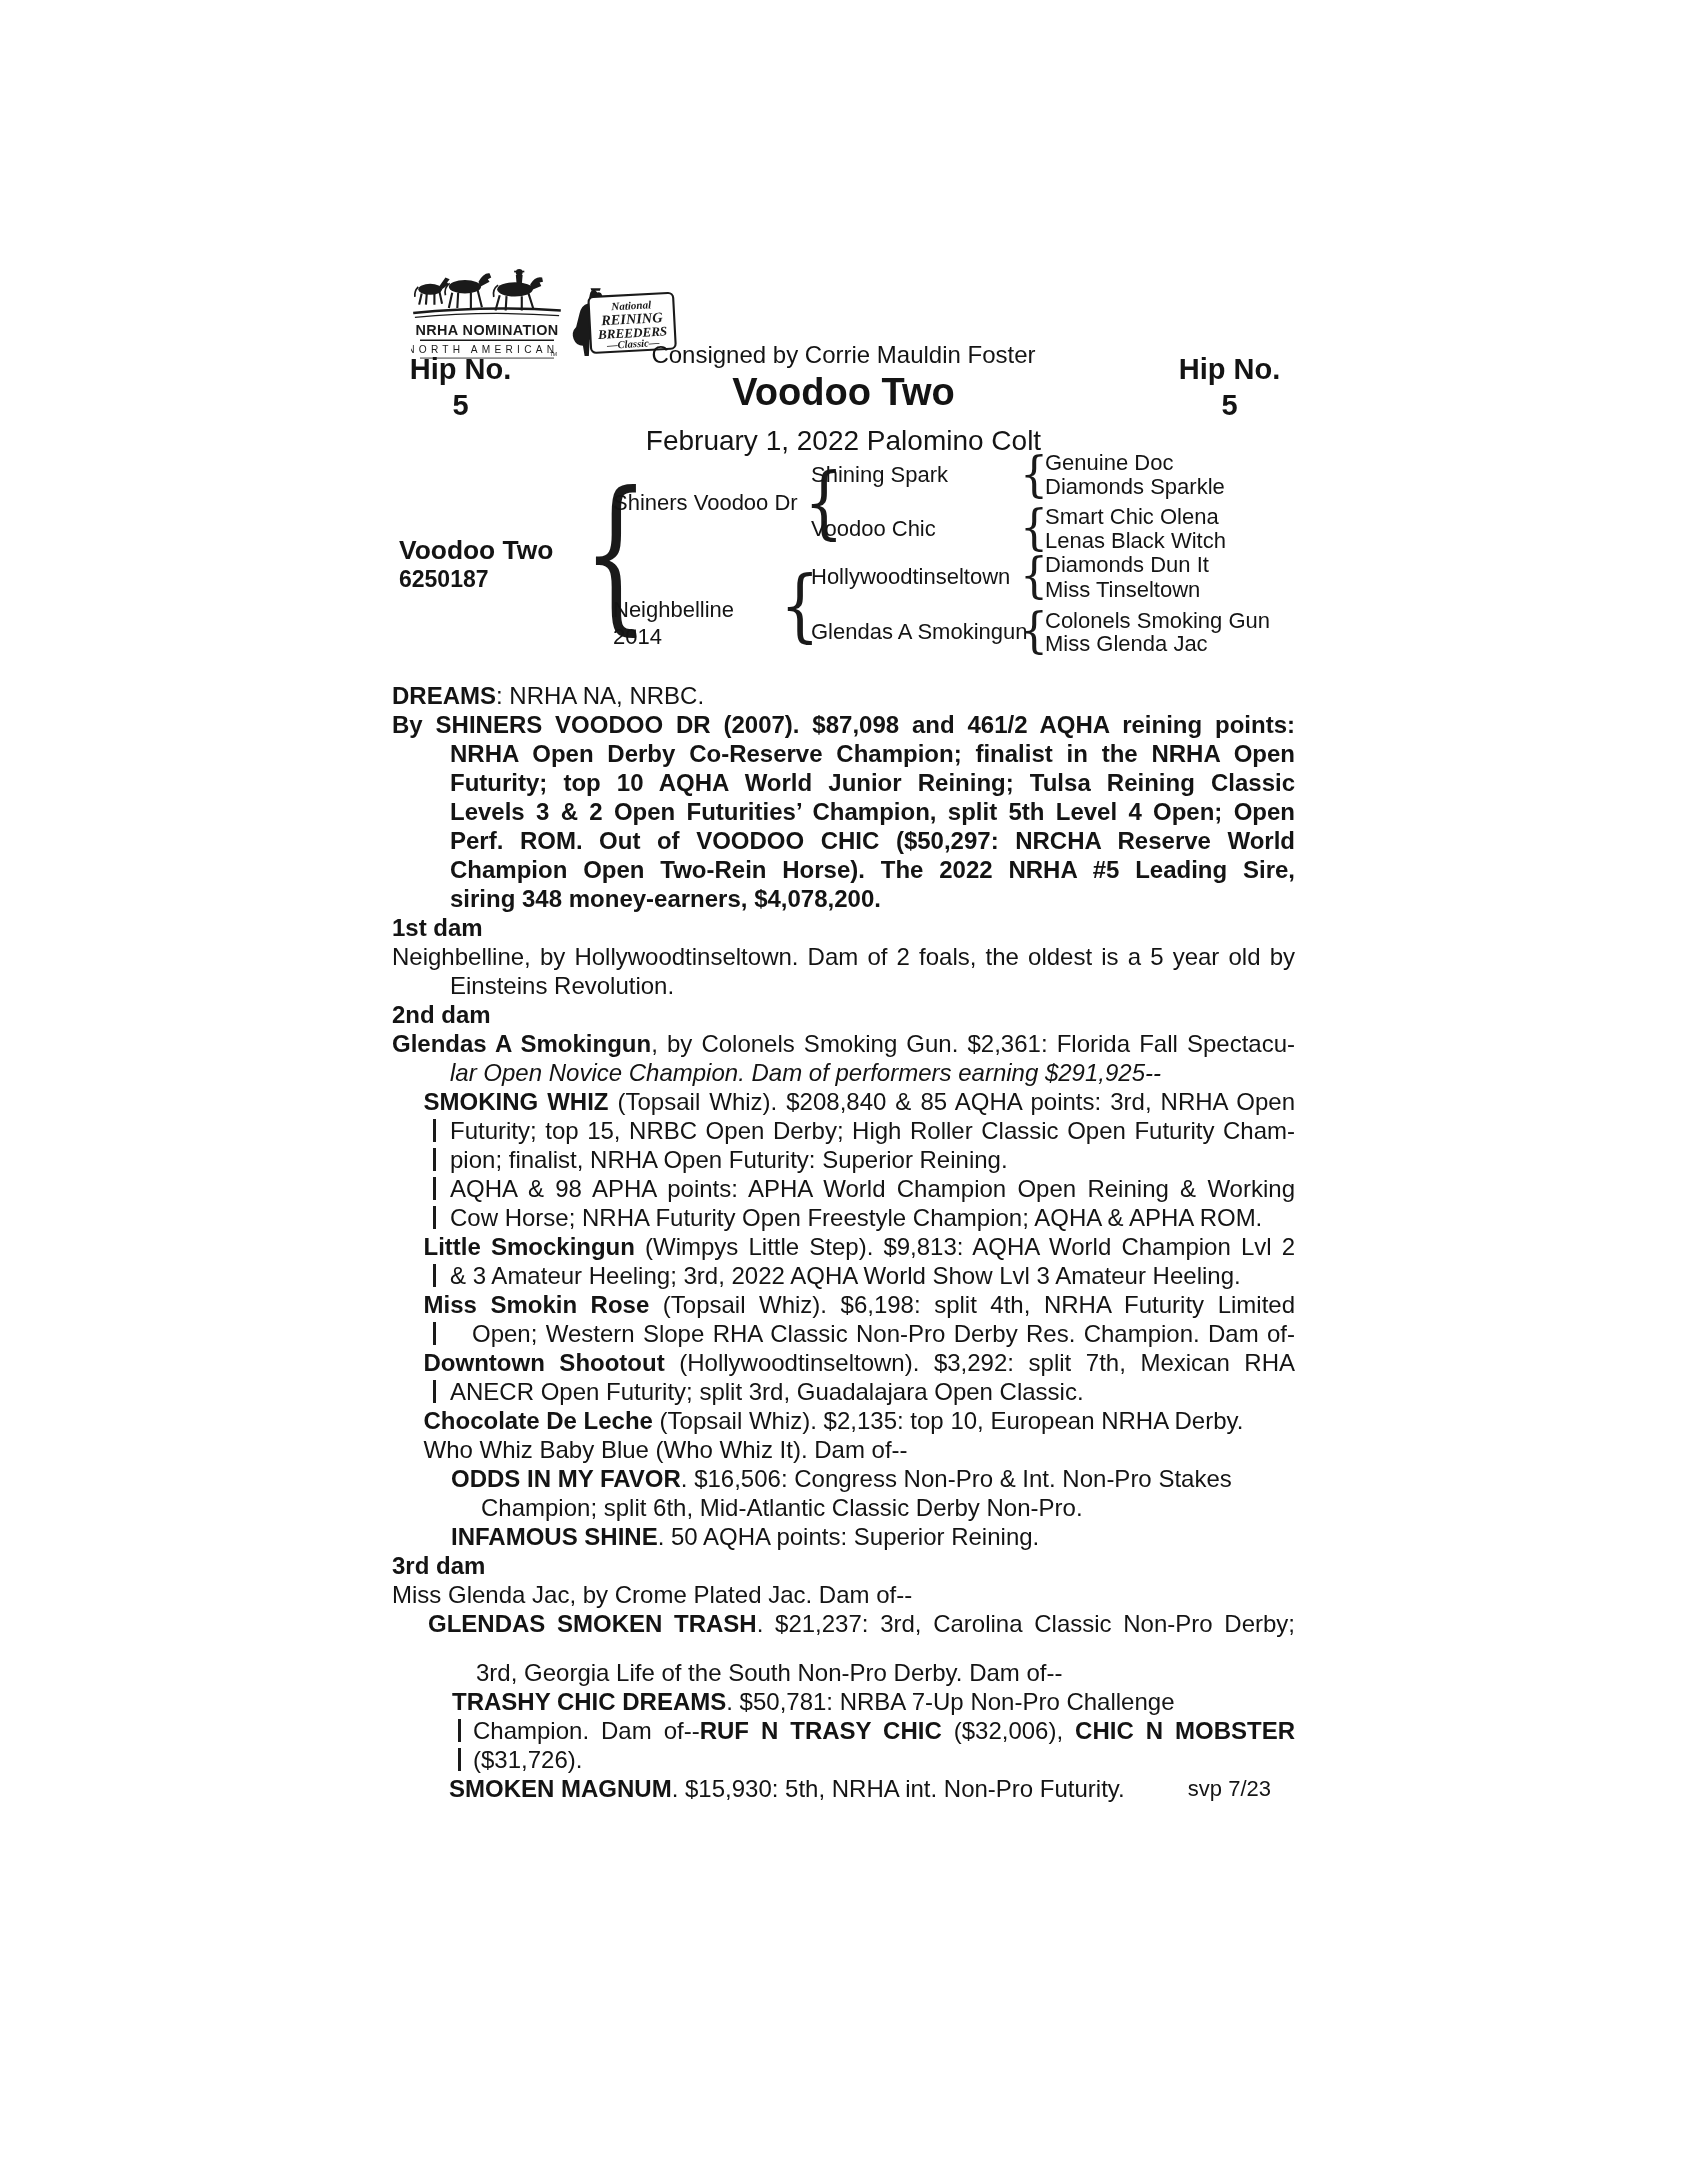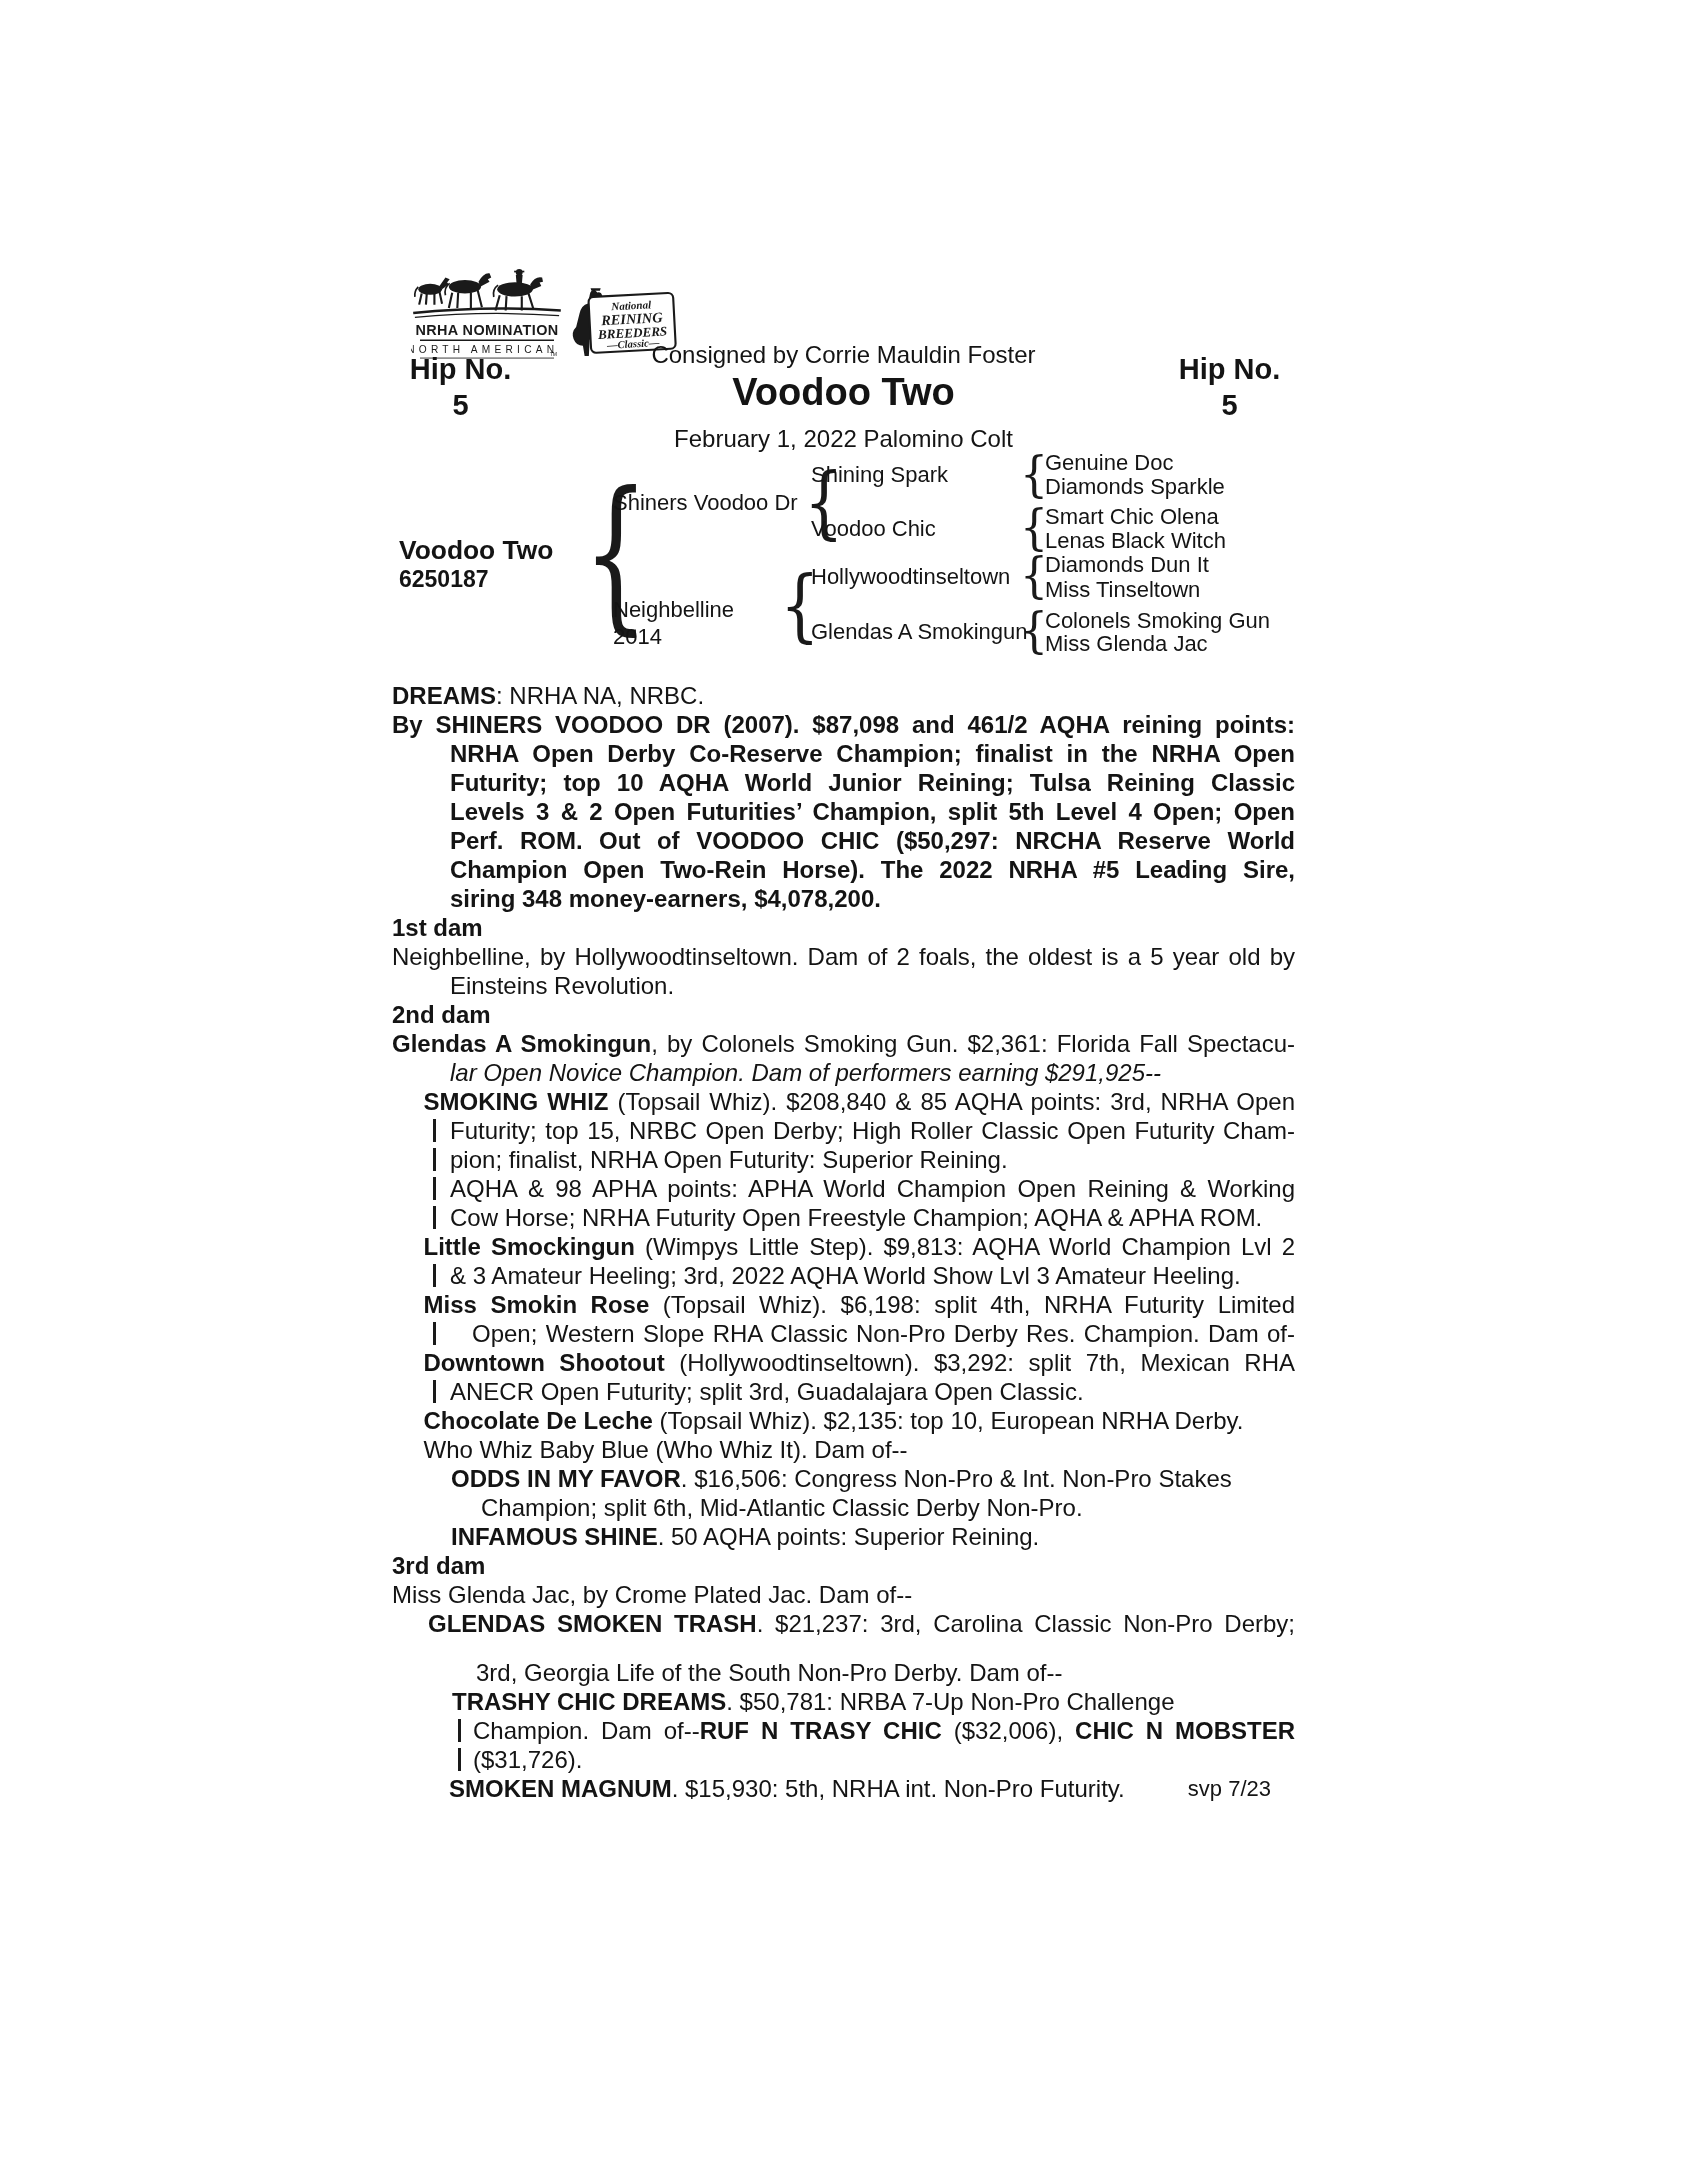--- a/index.html
+++ b/index.html
@@ -7,21 +7,21 @@
         font-family:"Liberation Sans",sans-serif;color:#141414;overflow:hidden;}
 
   
   .hip{position:absolute;width:145px;text-align:center;font-weight:bold;
        font-size:29px;line-height:36px;}
   .hip-left{left:388px;top:351px;}
   .hip-right{left:1157px;top:351px;}
   .consigned{position:absolute;left:392px;top:341px;width:903px;text-align:center;font-size:24px;}
   .title{position:absolute;left:392px;top:371px;width:903px;text-align:center;
          font-size:38px;font-weight:bold;}
-  .foal{position:absolute;left:392px;top:425px;width:903px;text-align:center;font-size:24px;}
+  .foal{position:absolute;left:392px;top:425px;width:903px;text-align:center;font-size:28px;}
 
   
   .logo-nrha{position:absolute;left:411px;top:269px;}
   .logo-nrbc{position:absolute;left:559px;top:278px;}
 
   
   .pnode{position:absolute;font-size:22px;line-height:24px;white-space:nowrap;}
   .pname{font-weight:bold;font-size:26.4px;line-height:27px;}
   .preg{font-weight:bold;font-size:23px;}
   .brace{position:absolute;font-family:"DejaVu Serif",serif;line-height:1;

